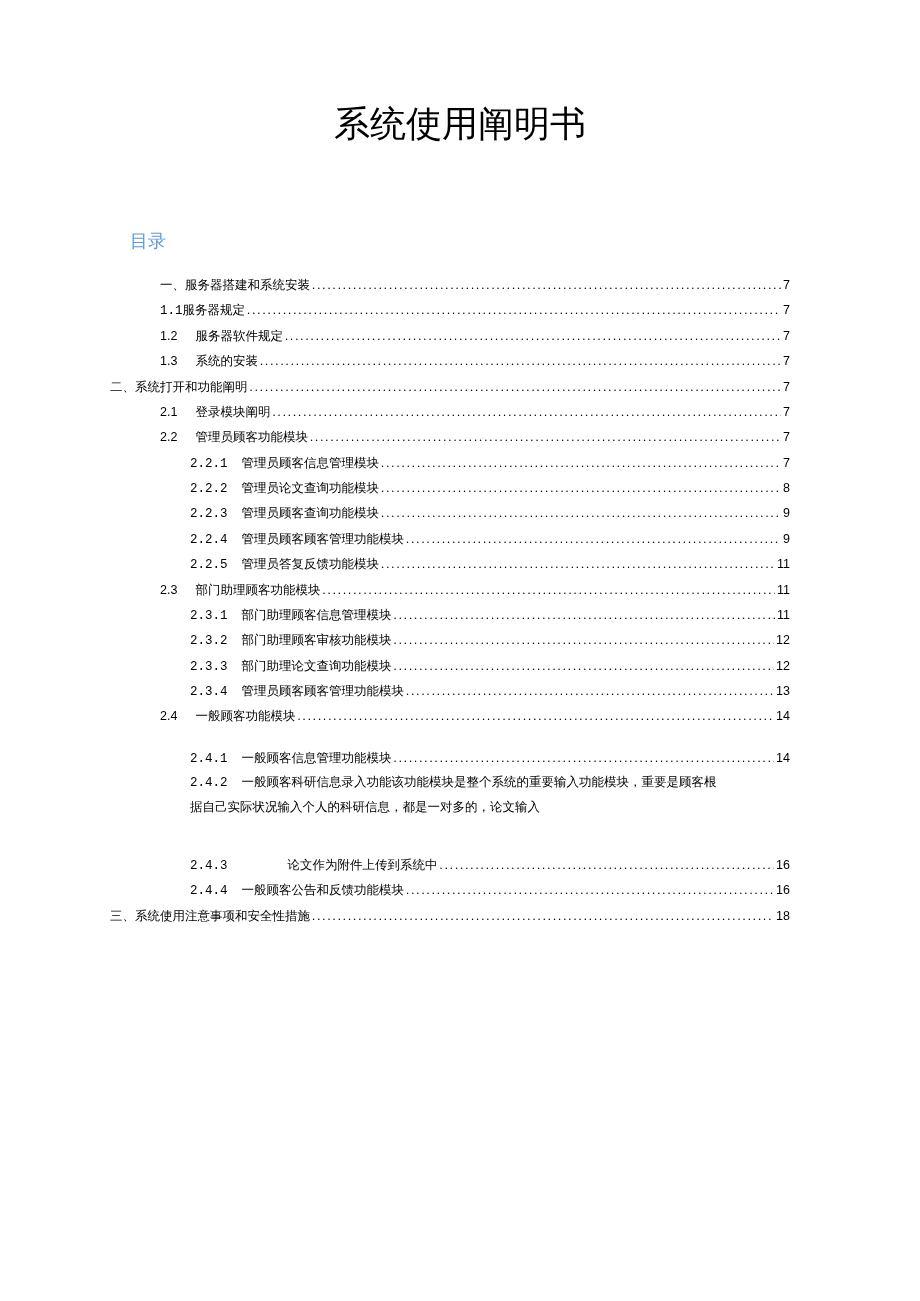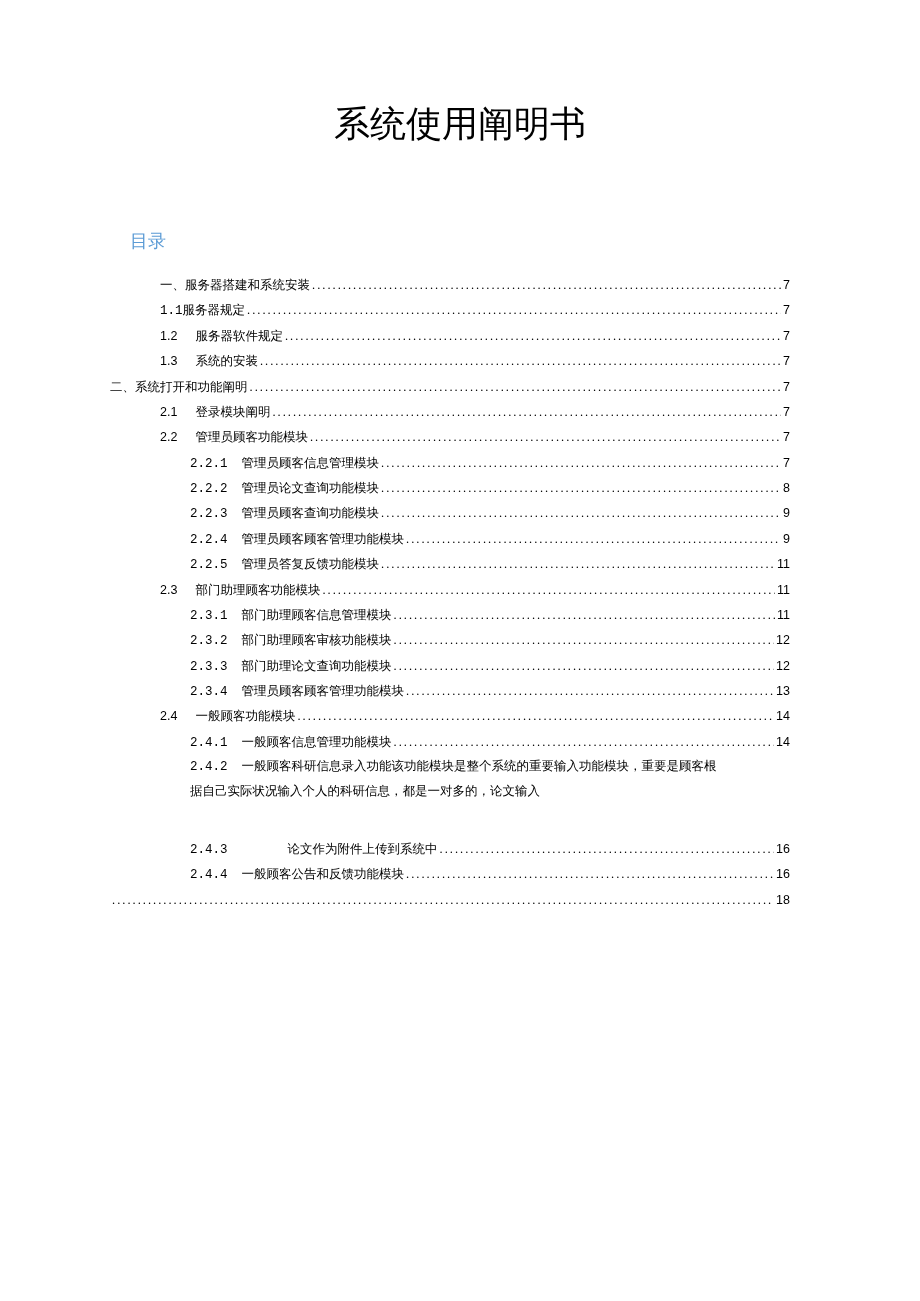--- a/index.html
+++ b/index.html
@@ -191,21 +191,21 @@
     </div>
 
     <div class="toc-row">
       <span class="ind2"></span>
       <span class="num-l3">2.3.4</span>
       <span class="label">管理员顾客顾客管理功能模块</span>
       <span class="leader"></span>
       <span class="pg">13</span>
     </div>
 
-    <div class="toc-row" style="margin-bottom:0;justify-content:flex-end;">
+    <div class="toc-row" style="margin-bottom:16px;justify-content:flex-end;">
       <span class="ind1"></span>
       <span class="num-l2">2.4</span>
       <span class="label">一般顾客功能模块</span>
       <span class="leader"></span>
       <span class="pg">14</span>
     </div>
 
     <div class="toc-row">
       <span class="ind2"></span>
       <span class="num-l3">2.4.1</span>
@@ -234,18 +234,19 @@
 
     <div class="toc-row">
       <span class="ind2"></span>
       <span class="num-l3">2.4.4</span>
       <span class="label">一般顾客公告和反馈功能模块</span>
       <span class="leader"></span>
       <span class="pg">16</span>
     </div>
 
     <div class="toc-row top-outdent">
+      <span class="label"><span>三、</span><span>系统使用注意事项和安全性措施</span></span>
       <span class="leader"></span>
       <span class="pg">18</span>
     </div>
 
   </div>
 </div>
 
 </body></html>

